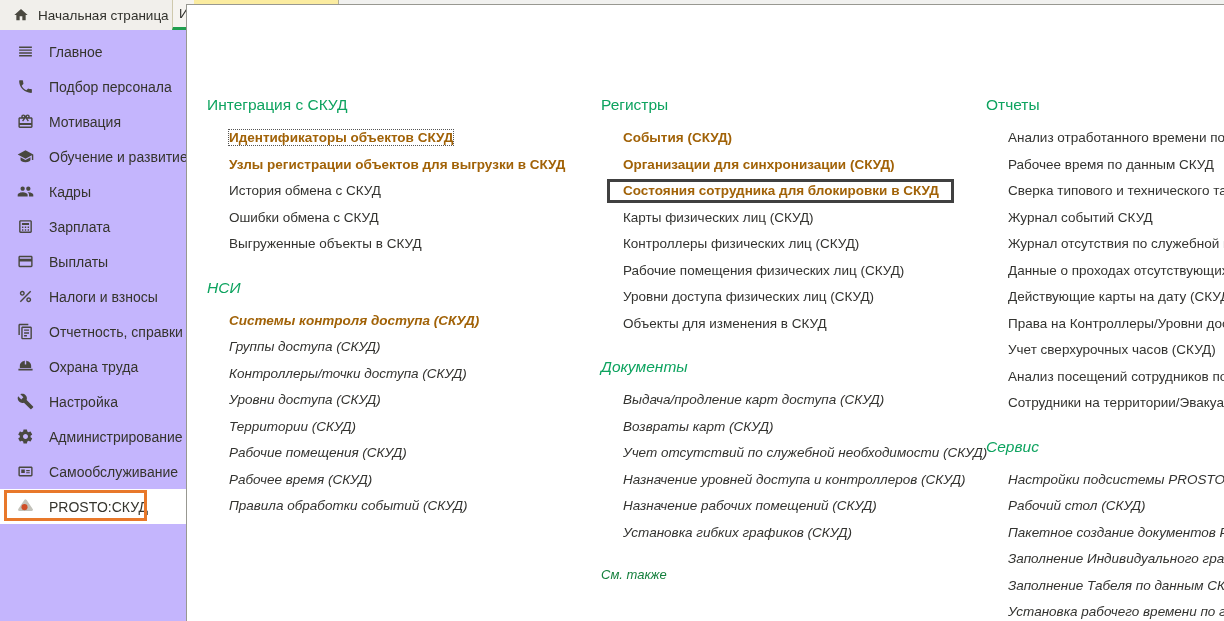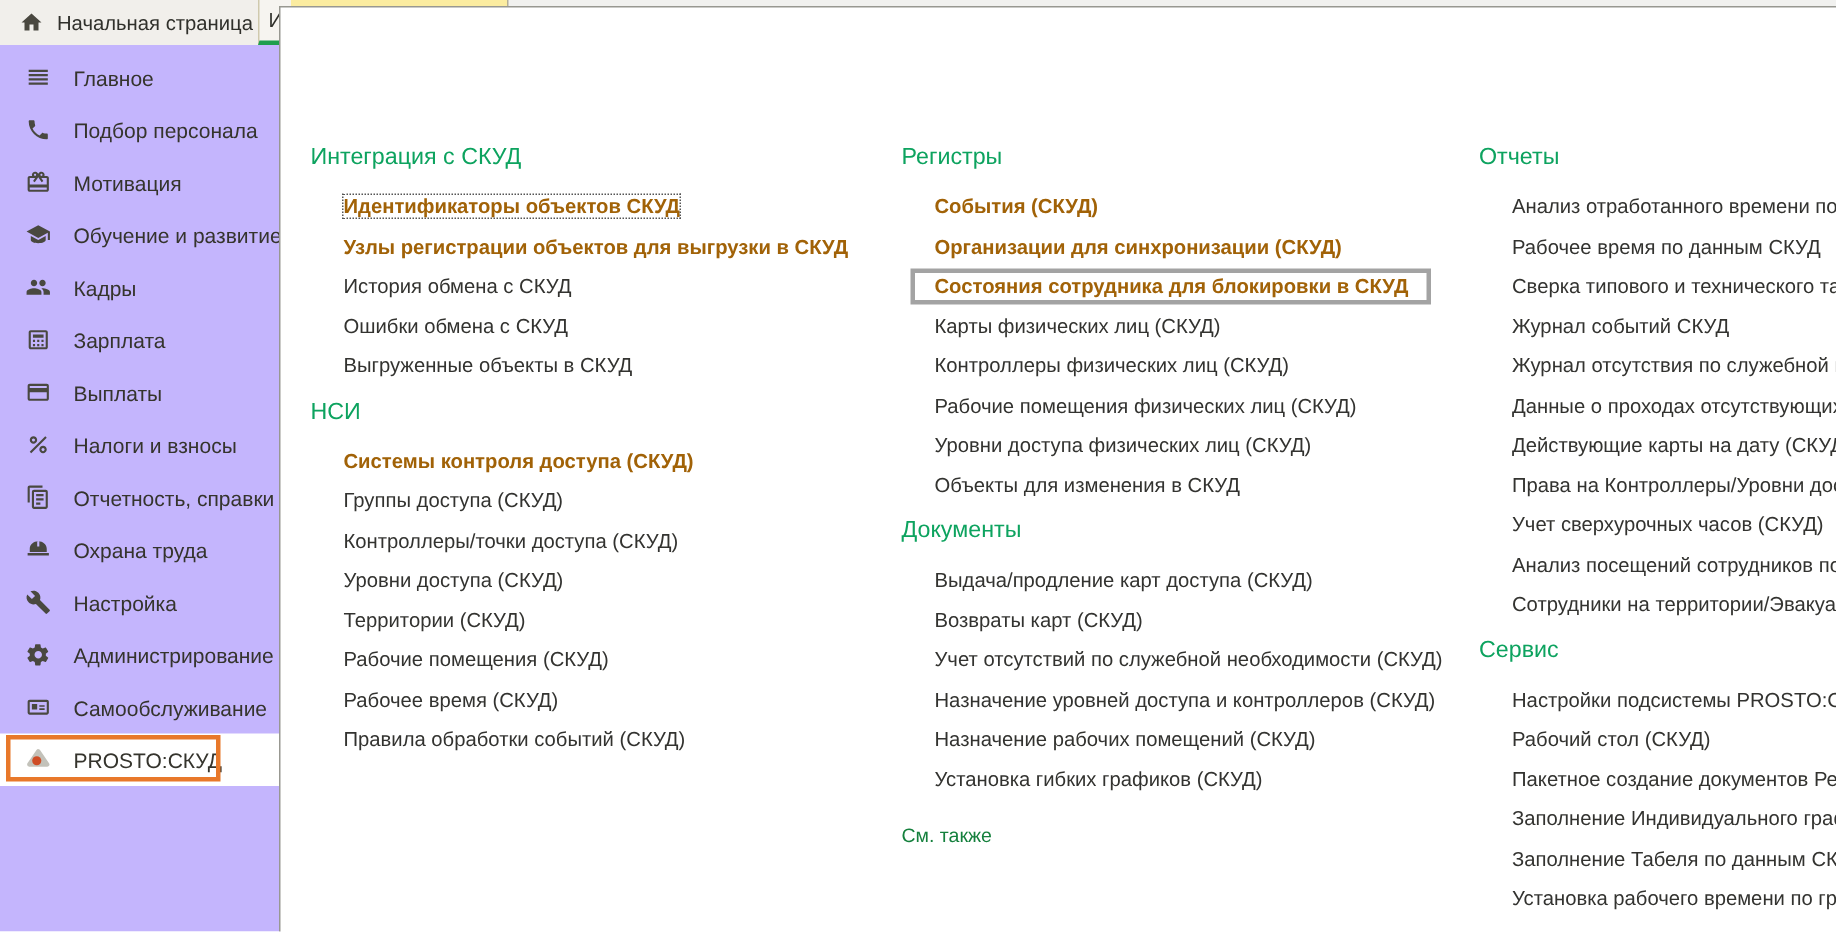--- a/index.html
+++ b/index.html
@@ -42,31 +42,31 @@
   
   .panel{
     position:absolute;left:186px;top:4px;width:1038px;height:617px;background:#ffffff;
     border-left:1px solid #989891;border-top:1px solid #989891;box-sizing:border-box;
     z-index:5;overflow:hidden;
   }
   .menu-col{position:absolute;top:91px;}
   .menu-col-0{left:20px;width:385px;}
   .menu-col-1{left:414px;width:385px;}
   .menu-col-2{left:799px;width:460px;}
-  .section + .section{margin-top:8px;}
+  .section + .section{margin-top:21px;font-style:italic;}
   .section-title{font-size:15.5px;color:#0da35f;height:20px;margin-bottom:9px;white-space:nowrap;}
   .section.see-also .section-title{color:#15803d;font-size:13px;margin-top:16px;}
   .menu-item{
     height:26.5px;line-height:26.5px;padding-left:22px;font-size:13.5px;color:#333330;
     white-space:nowrap;cursor:pointer;
   }
   .menu-item.bold{font-weight:bold;color:#a16207;}
   .focus-outline{outline:1px dotted #555;}
   .hl-box{
-    display:inline-block;border:3px solid #a3a3a3;padding:1px 12px 2px 13px;margin-left:-16px;
+    display:inline-block;border:3px solid #404040;padding:1px 12px 2px 13px;margin-left:-16px;
     line-height:normal;vertical-align:middle;
   }
 </style>
 </head>
 <body>
 
 <div class="topbar"></div>
 <div class="topbar-right-strip"></div>
 
 <div class="tab-home">

